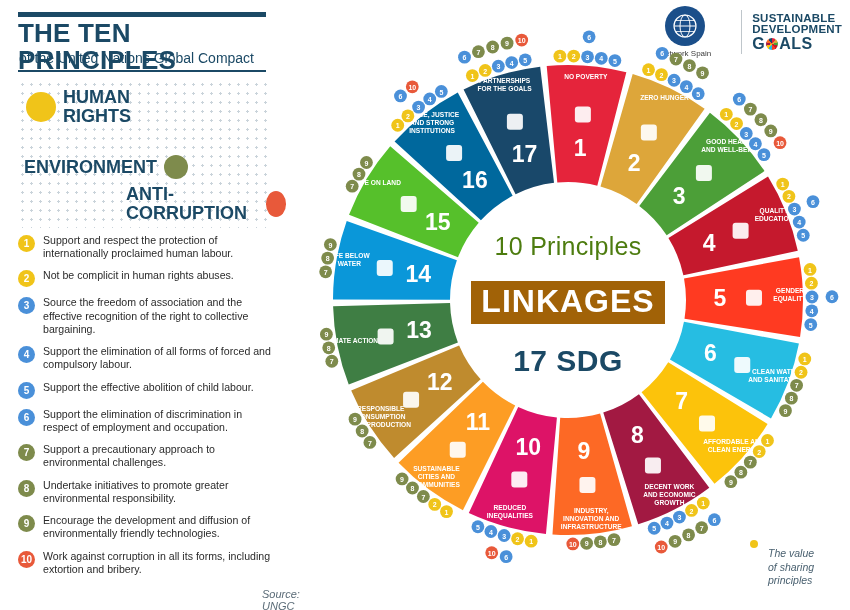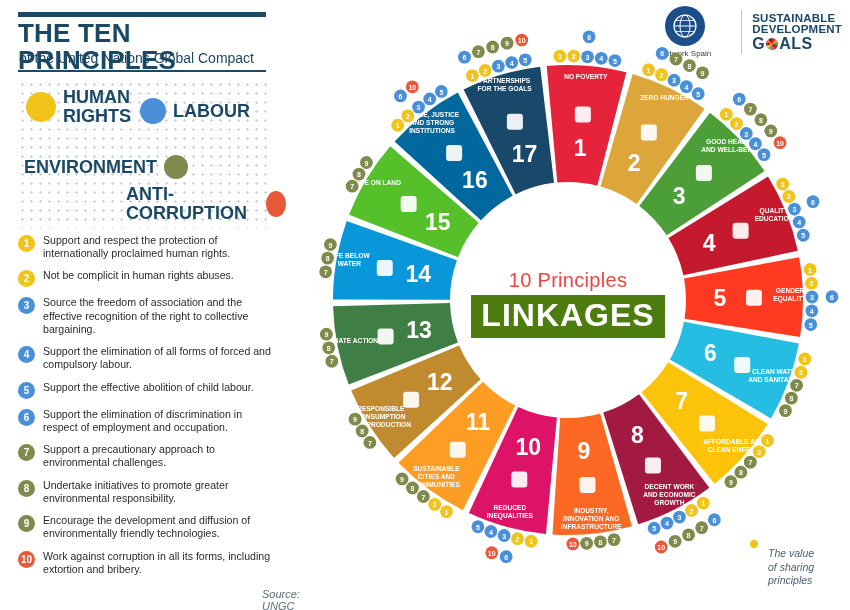--- a/index.html
+++ b/index.html
@@ -93,24 +93,24 @@
     background:conic-gradient(#e5243b 0 10%,#dda63a 10% 20%,#4c9f38 20% 30%,#c5192d 30% 40%,#ff3a21 40% 50%,#26bde2 50% 60%,#fcc30b 60% 70%,#a21942 70% 80%,#fd6925 80% 90%,#19486a 90% 100%);
     display:inline-block;}
 
   
   .wheel{position:absolute;left:286px;top:0;width:564px;height:610px;}
   .wheel svg{position:absolute;left:0;top:0;}
   .center{
     position:absolute;left:50%;top:50%;transform:translate(-50%,-50%);
     text-align:center;width:230px;
   }
-  .c1{font-size:20px;color:#ef4444;letter-spacing:.3px;}
+  .c1{font-size:25px;color:#4d7c0f;letter-spacing:.3px;}
   .c2{
-    background:#4d7c0f;color:#fff;font-size:32px;font-weight:bold;
-    letter-spacing:1px;padding:2px 10px 4px;display:inline-block;margin:3px 0;
+    background:#a16207;color:#fff;font-size:32px;font-weight:bold;
+    letter-spacing:1px;padding:2px 10px 4px;display:inline-block;margin:20px 0;
   }
   .c3{font-size:30px;color:#1b4965;font-weight:bold;letter-spacing:.5px;}
 
   .note{
     position:absolute;right:10px;bottom:22px;width:72px;
     font-size:10.5px;font-style:italic;color:#4a6170;line-height:1.3;text-align:left;
   }
   .note-dot{position:absolute;right:92px;bottom:62px;width:8px;height:8px;border-radius:50%;background:#f0c419;}
 </style>
 </head>
@@ -127,39 +127,35 @@
     <div class="dotted"></div>
 
     <div class="cat cat-hr">
       <span class="dot"></span>
       <span class="lbl">
         <span>HUMAN</span><br>
         <span>RIGHTS</span>
       </span>
     </div>
 
-    <div class="cat cat-lab">
-      <span class="dot"></span>
-      <span class="lbl">LABOUR</span>
-    </div>
 
     <div class="cat cat-env">
       <span class="dot"></span>
       <span class="lbl">ENVIRONMENT</span>
     </div>
 
     <div class="cat cat-ac">
       <span class="dot"></span>
       <span class="lbl">ANTI-CORRUPTION</span>
     </div>
 
     <div class="principles" id="principles-list">
         <div class="prow">
           <div class="pnum" style="background: rgb(240, 196, 25);">1</div>
-          <div class="ptxt">Support and respect the protection of internationally proclaimed human rights.</div>
+          <div class="ptxt">Support and respect the protection of internationally proclaimed human labour.</div>
         </div>
         <div class="prow">
           <div class="pnum" style="background: rgb(240, 196, 25);">2</div>
           <div class="ptxt">Not be complicit in human rights abuses.</div>
         </div>
         <div class="prow">
           <div class="pnum" style="background: rgb(74, 144, 217);">3</div>
           <div class="ptxt">Source the freedom of association and the effective recognition of the right to collective bargaining.</div>
         </div>
         <div class="prow">
@@ -527,20 +523,21 @@
         <circle cx="221.07659499928235" cy="43.12583095391136" r="6.4" fill="#7e8b4c"></circle>
         <text x="221.07659499928235" y="46.22583095391136" fill="#fff" text-anchor="middle" font-size="7" font-weight="bold" font-family="&quot;Liberation Sans&quot;, sans-serif">9</text>
         <circle cx="235.7184323409731" cy="40.08844486052004" r="6.4" fill="#e8593a"></circle>
         <text x="235.7184323409731" y="43.18844486052004" fill="#fff" text-anchor="middle" font-size="7" font-weight="bold" font-family="&quot;Liberation Sans&quot;, sans-serif">10</text>
       </svg>
     <div id="wheel-overlay"></div>
 
     <div class="center">
       <div class="c1">10 Principles</div>
       <div class="c2">LINKAGES</div>
+      <div class="c3">17 SDG</div>
     </div>
 
     <div class="note-dot"></div>
     <div class="note">
       <span>The value</span><br>
       <span>of sharing</span><br>
       <span>principles</span>
     </div>
   </div>
 

